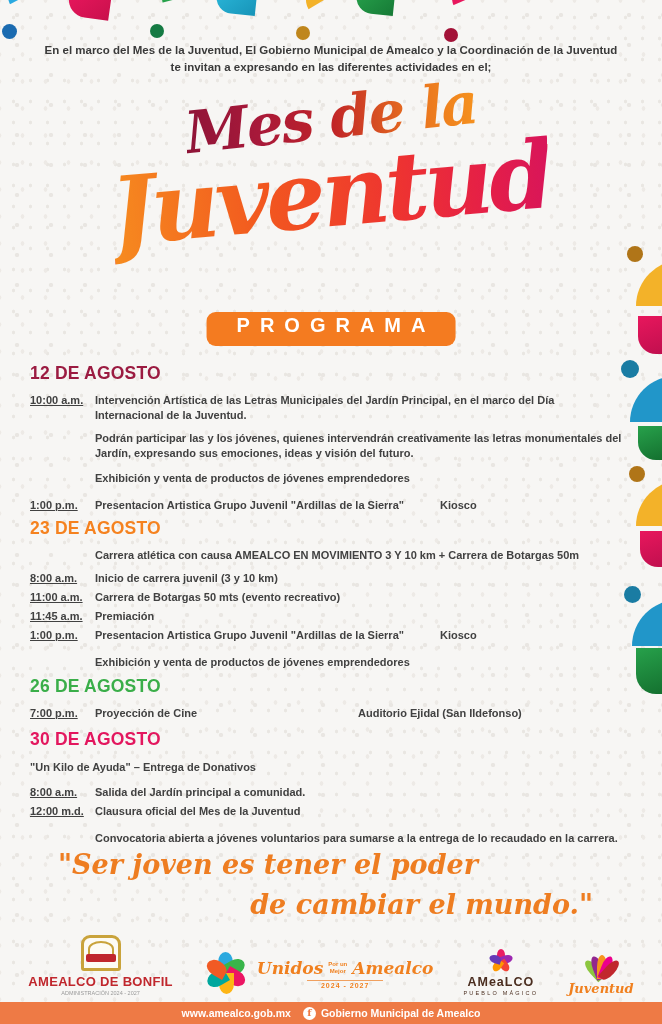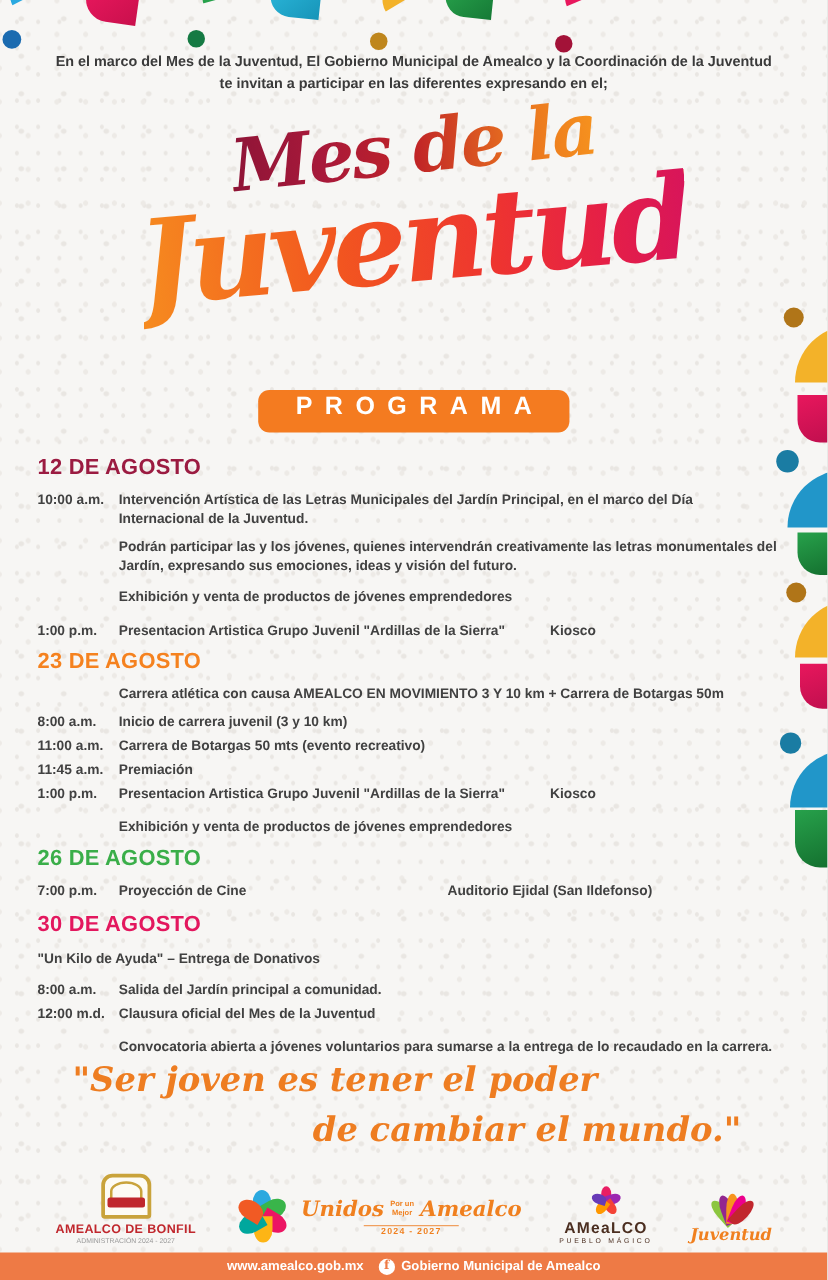--- a/index.html
+++ b/index.html
@@ -41,21 +41,21 @@
            background:#f47b20; color:#fff; font-weight:bold; font-size:20px;
            letter-spacing:10px; padding:2px 20px 9px 30px; border-radius:9px; }
 
   
   .evt { position:absolute; left:30px; width:610px; color:#414141; }
   .evt h2 { font-size:17.5px; font-weight:800; letter-spacing:0.2px; margin-bottom:9px; }
   .c-maroon { color:#9b1b41; } .c-orange { color:#f5821f; }
   .c-green  { color:#3aae49; } .c-pink   { color:#e3175e; }
   .row { position:relative; display:flex; align-items:flex-start;
          font-size:11px; line-height:15px; font-weight:bold; margin-bottom:4px; }
-  .time { flex:0 0 65px; white-space:nowrap; }
+  .time { flex:0 0 65px; white-space:nowrap;text-decoration:underline; }
   .desc { display:block; }
   .indent { padding-left:65px; }
   .w500 { max-width:500px; } .w552 { max-width:552px; }
   .nowrap { white-space:nowrap; }
   .loc { position:absolute; top:0; white-space:nowrap; }
   .loc-kiosco { left:410px; } .loc-audit { left:328px; }
   .mb8 { margin-bottom:8px; } .mb10 { margin-bottom:10px; } .mb12 { margin-bottom:12px; }
   .mt6 { margin-top:6px; }
 
   
@@ -67,21 +67,21 @@
   
   .logos { position:absolute; top:928px; left:0; right:0; height:68px;
            display:flex; justify-content:center; align-items:flex-end; gap:30px; }
   .logo { display:flex; flex-direction:column; align-items:center; }
   .crest { width:40px; height:36px; border:3px solid #c9a33b; border-radius:9px 9px 3px 3px;
            background:#fdfbf4; position:relative; margin-bottom:3px; }
   .crest::before { content:""; position:absolute; left:4px; right:4px; top:3px; height:12px;
                    border:2px solid #c9a33b; border-radius:50% 50% 0 0; }
   .crest::after { content:""; position:absolute; left:2px; right:2px; bottom:6px; height:8px;
                   background:#c0272d; border-radius:2px; }
-  .bonfil-title { font-size:10px; font-weight:bold; color:#c0272d; letter-spacing:0.3px; }
+  .bonfil-title { font-size:13px; font-weight:bold; color:#c0272d; letter-spacing:0.3px; }
   .bonfil-sub { font-size:5.5px; color:#9a9a9a; margin-top:1px; }
 
   .unidos { flex-direction:row; align-items:center; gap:8px; }
   .pinwheel { position:relative; width:46px; height:46px; }
   .petal { position:absolute; width:15px; height:21px; border-radius:50% 50% 50% 0;
            left:15px; top:2px; transform-origin:8px 21px; }
   .unidos-text { display:flex; flex-direction:column; align-items:center; }
   .unidos-line { display:flex; align-items:center; gap:5px; color:#f0801f; }
   .u-script { font-family:"DejaVu Serif", serif; font-style:italic; font-weight:bold; font-size:17px; }
   .u-mid { font-size:6px; font-weight:bold; line-height:7px; text-align:center; }
@@ -140,21 +140,21 @@
     <div class="dot" style="left:629px;top:466px;width:16px;height:16px;background:#b07518;"></div>
     <div class="fig-body" style="left:636px;top:480px;width:46px;height:46px;background:#f3b229;"></div>
     <div class="blockshape" style="left:640px;top:531px;width:24px;height:36px;background:linear-gradient(160deg,#e8175d,#c00f4e);border-radius:0 0 0 18px;"></div>
     <div class="dot" style="left:624px;top:586px;width:17px;height:17px;background:#1a7ca3;"></div>
     <div class="fig-body" style="left:632px;top:600px;width:46px;height:46px;background:#2196c9;"></div>
     <div class="blockshape" style="left:636px;top:648px;width:28px;height:46px;background:linear-gradient(160deg,#27a14b,#14702f);border-radius:0 0 0 20px;"></div>
   </div>
 
   <div class="intro">
     <div>En el marco del Mes de la Juventud, El Gobierno Municipal de Amealco y la Coordinación de la Juventud</div>
-    <div>te invitan a participar en las diferentes expresando en el;</div>
+    <div>te invitan a expresando en las diferentes actividades en el;</div>
   </div>
 
   <div class="title-wrap">
     <div class="t1">Mes de la</div>
     <div class="t2">Juventud</div>
   </div>
 
   <div class="badge">PROGRAMA</div>
 
   <section class="evt" style="top:363px;">

